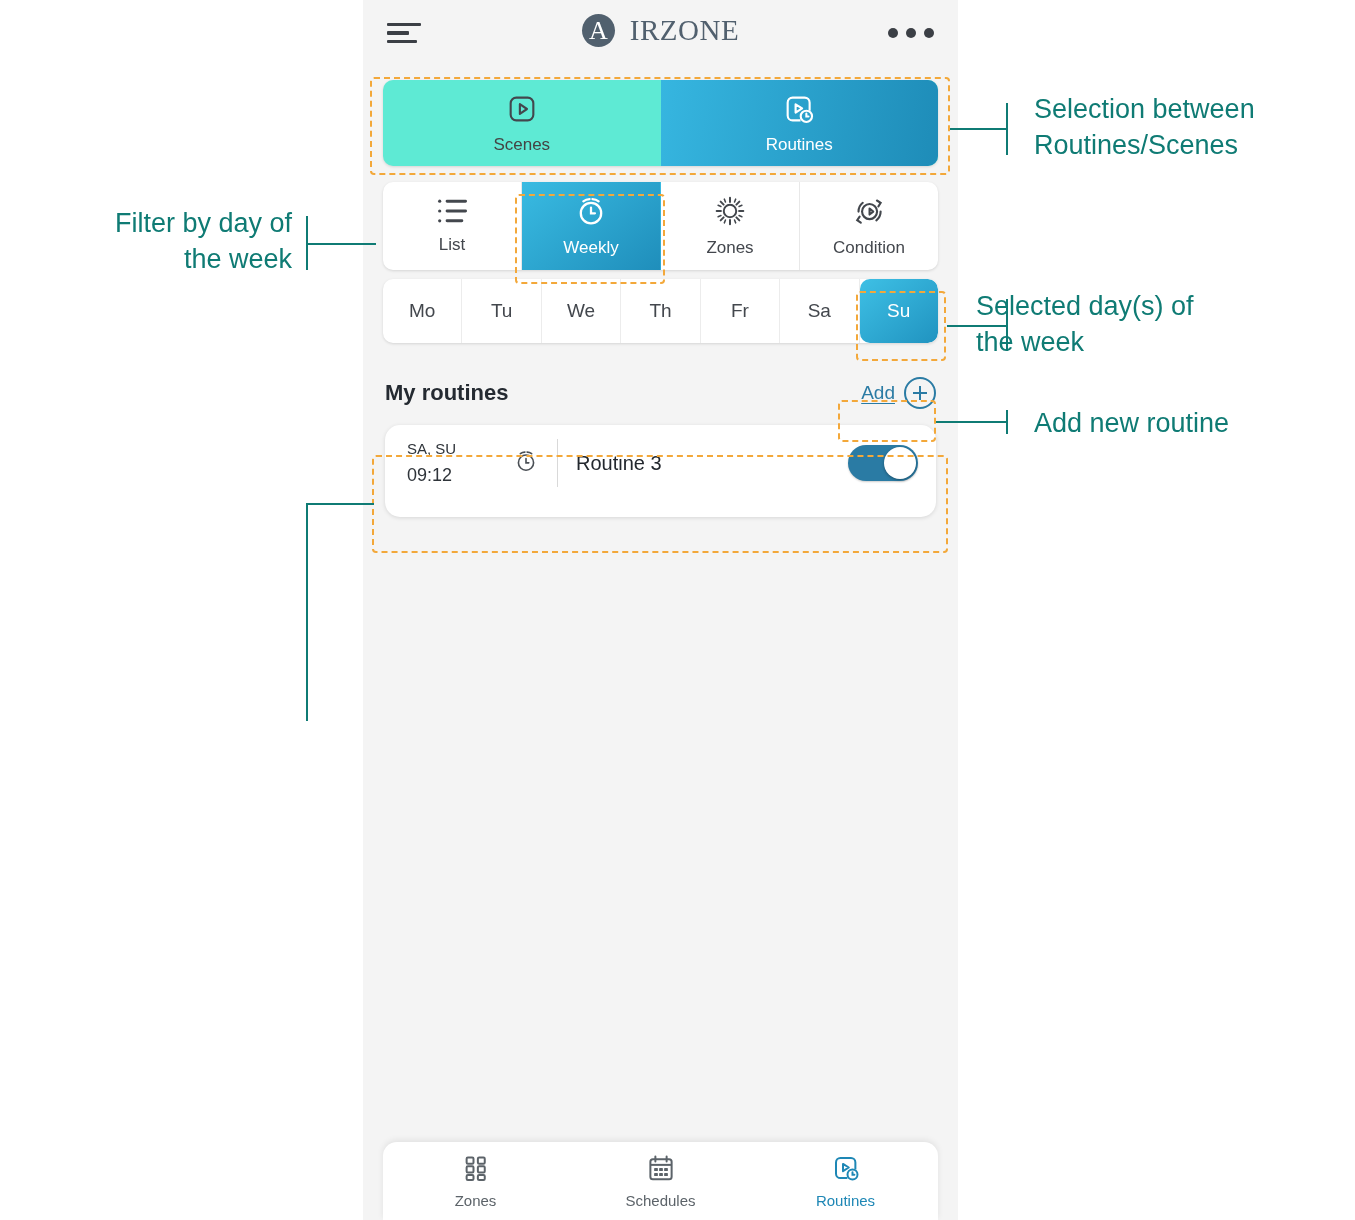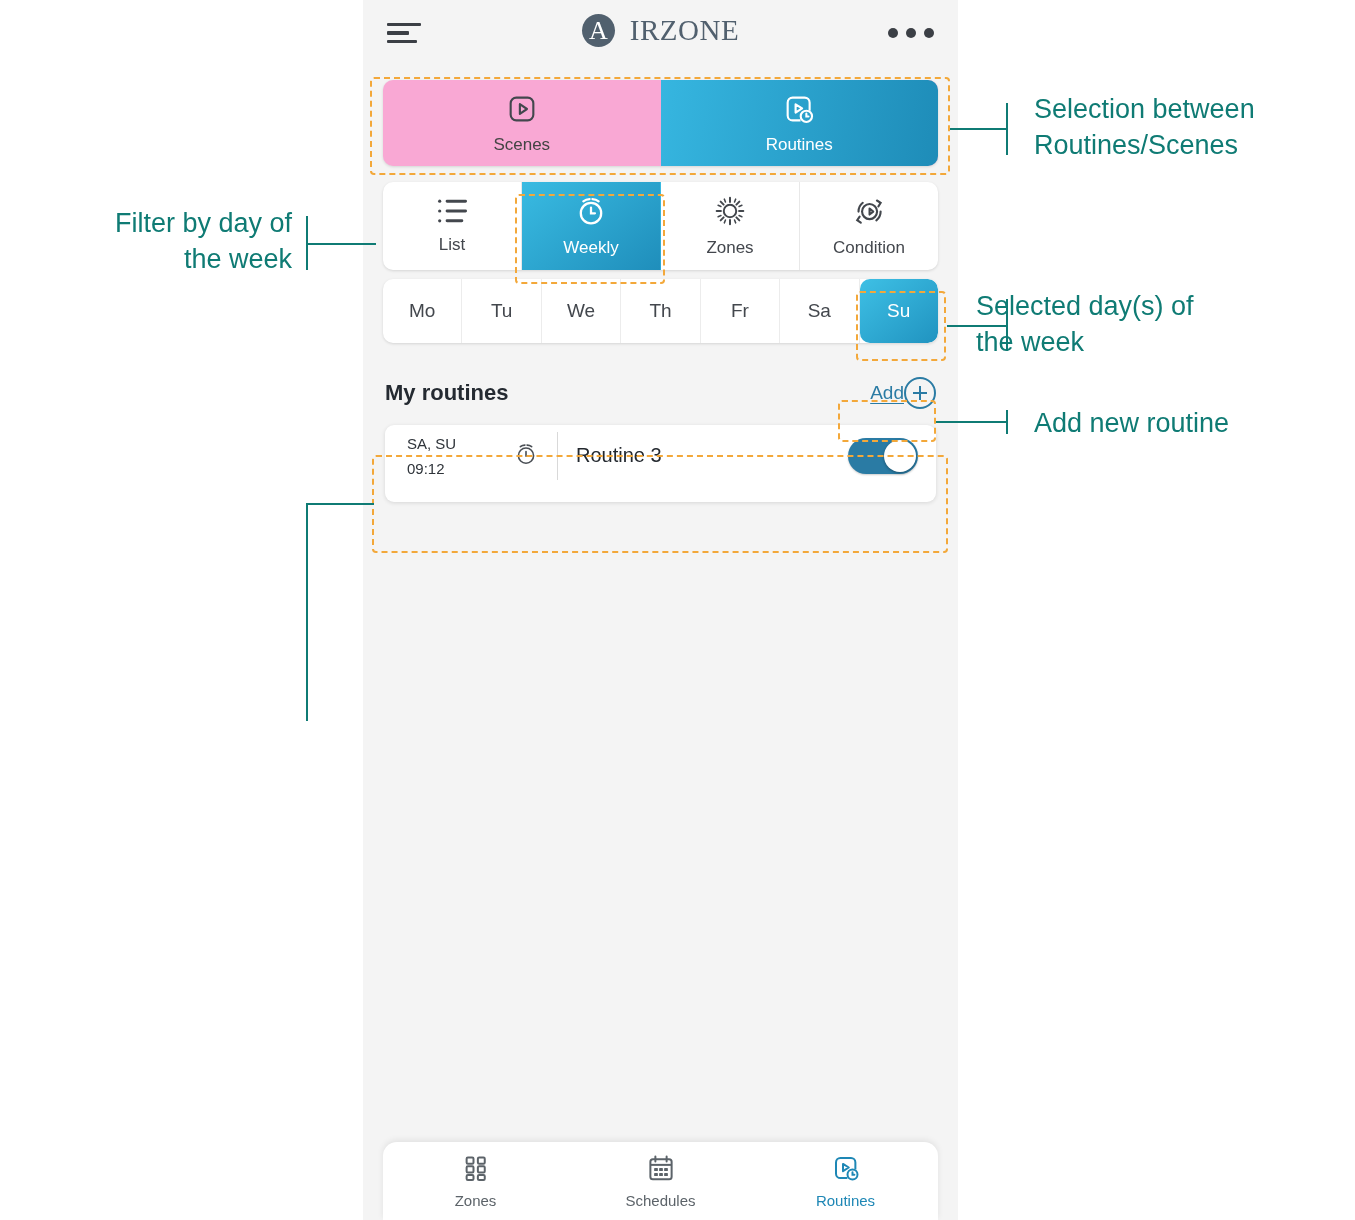--- a/index.html
+++ b/index.html
@@ -55,21 +55,21 @@
     color: #51606e; margin-left: 15px; line-height: 1;
   }
 
   .kebab { margin-left: auto; display: flex; gap: 8px; cursor: pointer; }
   .kebab i { width: 10px; height: 10px; border-radius: 50%; background: #3b3f45; display: block; }
 
   
   .seg {
     margin: 14px 20px 0 20px;
     height: 86px;
-    background: #f9a8d4;
+    background: #5eead4;
     border-radius: 10px;
     display: flex;
     overflow: hidden;
     box-shadow: 0 1px 3px rgba(0,0,0,.13);
   }
   .seg-item {
     flex: 1; display: flex; flex-direction: column;
     align-items: center; justify-content: center; gap: 4px;
     font-size: 17px; color: #444; cursor: pointer;
   }
@@ -121,51 +121,51 @@
     background: linear-gradient(140deg,#3ec0e5 0%, #2093c0 100%);
     color: #fff; border-radius: 10px; border-right: none;
   }
 
   
   .list-head {
     margin: 34px 22px 0 22px;
     display: flex; align-items: center; justify-content: space-between;
   }
   .list-title { font-size: 22px; font-weight: bold; color: #242a31; }
-  .add-btn { display: flex; align-items: center; cursor: pointer; }
+  .add-btn { display: flex; align-items: center; gap: 9px; cursor: pointer; }
   .add-label {
     font-size: 19px; color: #2a7ba4;
     text-decoration: underline; text-underline-offset: 4px;
   }
   .add-circle {
     width: 32px; height: 32px; border-radius: 50%;
     border: 2px solid #2a7ba4; position: relative;
   }
   .add-circle:before, .add-circle:after {
     content: ""; position: absolute; background: #2a7ba4;
   }
   .add-circle:before { left: 7px; right: 7px; top: 13px; height: 2px; }
   .add-circle:after { top: 7px; bottom: 7px; left: 13px; width: 2px; }
 
   
   .routine-card {
     margin: 16px 22px 0 22px;
-    height: 77px;
+    height: 92px;
     background: #fff;
-    border-radius: 9px;
+    border-radius: 15px;
     display: flex; align-items: center;
     padding: 0 18px 16px 22px;
     box-shadow: 0 1px 4px rgba(0,0,0,.12);
   }
   .routine-when {
     width: 132px; display: flex; align-items: center; justify-content: space-between;
   }
   .routine-when-txt { display: flex; flex-direction: column; gap: 8px; }
   .routine-days { font-size: 15px; color: #2f343a; }
-  .routine-time { font-size: 15px; color: #2f343a; }
+  .routine-time { font-size: 18px; color: #2f343a; }
   .routine-div { width: 1px; height: 48px; background: #d9d9d9; margin: 0 18px; }
   .routine-name { font-size: 20px; color: #23282e; flex: 1; }
   .toggle {
     width: 70px; height: 36px; border-radius: 18px;
     background: #2a7ba4; position: relative; cursor: pointer;
     box-shadow: 0 1px 2px rgba(0,0,0,.2);
   }
   .toggle .knob {
     position: absolute; right: 2px; top: 2px;
     width: 32px; height: 32px; border-radius: 50%;

